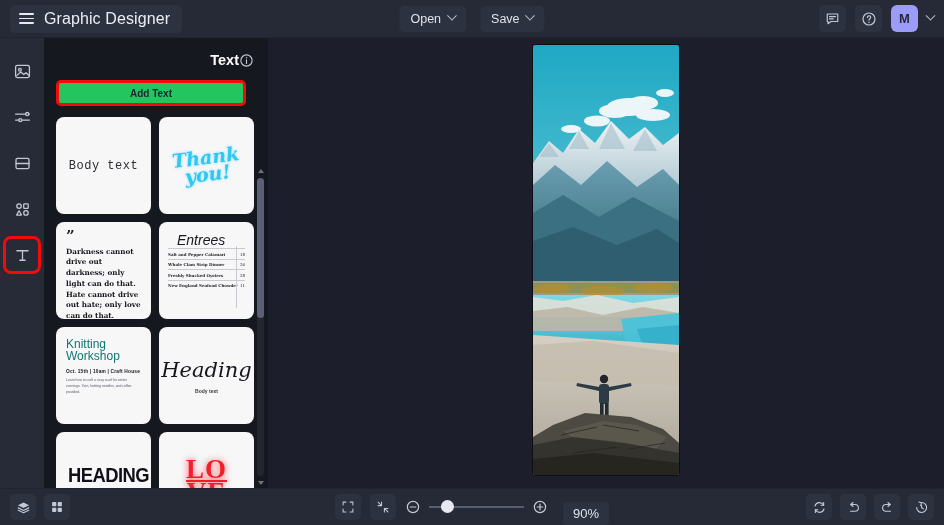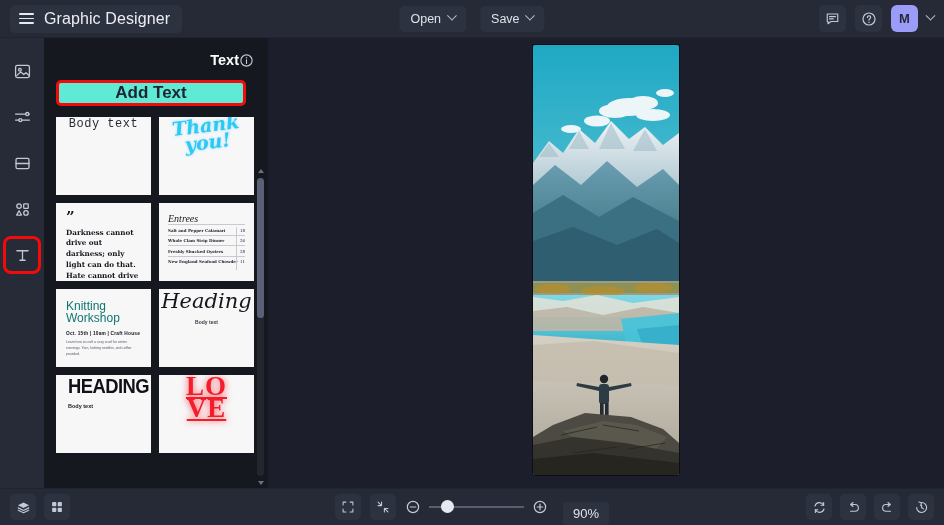--- a/index.html
+++ b/index.html
@@ -79,50 +79,50 @@
     display: flex; flex-direction: column; position: relative;
   }
   .panel-head {
     display: flex; align-items: center; justify-content: flex-end;
     padding: 14px 14px 8px 14px;
   }
   .panel-title { color: #fff; font-size: 14.5px; font-weight: bold; }
   .addbtn {
     margin: 4px 22px 0 12px;
     height: 26px;
-    background: #5eead4; color: #222436;
+    background: #22c55e; color: #222436;
     border: 3px solid #f30b0b;
     border-radius: 5px;
-    font-size: 17px; font-weight: bold;
+    font-size: 10px; font-weight: bold;
     display: flex; align-items: center; justify-content: center;
     cursor: pointer;
     font-family: "Liberation Sans", sans-serif;
   }
   .tpl-scroll {
     margin-top: 11px; flex: 1; overflow: hidden; position: relative;
     padding: 0 14px 0 12px;
   }
   .tpl-grid { display: grid; grid-template-columns: 1fr 1fr; gap: 8px 8px; }
   .card {
-    background: #f7f7f8; border-radius: 0; height: 78px;
+    background: #f7f7f8; border-radius: 8px; height: 97px;
     overflow: hidden; position: relative; cursor: pointer;
-    display: flex; align-items: flex-start; justify-content: center;
+    display: flex; align-items: center; justify-content: center;
   }
 
   
   .c-body { font-family: "Liberation Mono", monospace; color: #2b2b33; font-size: 12px; letter-spacing: .5px; }
   .c-thanks { font-family: "DejaVu Serif", serif; font-style: italic; font-weight: bold;
               color: #2ec8f5; font-size: 19px; line-height: .88; text-align: center;
               transform: rotate(-7deg); text-shadow: 0 0 3px rgba(46,200,245,.55); }
   .c-quote { padding: 9px 10px; text-align: left; width: 100%; height: 100%; }
   .c-quote .qm { font-family: "DejaVu Serif", serif; font-weight: bold; font-size: 15px; color: #14141c; line-height: .7; }
   .c-quote .qt { font-family: "DejaVu Serif", serif; font-weight: bold; font-size: 7.2px; color: #17171f;
                  line-height: 1.5; margin-top: 5px; }
   .c-menu { padding: 10px 9px; width: 100%; height: 100%; position: relative; }
-  .c-menu .mh { font-family: Liberation Serif, serif; font-style: italic; font-size: 10px; color: #17171f; }
+  .c-menu .mh { font-family: Liberation Sans, sans-serif; font-style: italic; font-size: 14px; color: #17171f; margin-left: 9px; }
   .c-menu .mrow { display: flex; justify-content: space-between; align-items: center;
                   border-top: .5px solid #c9c9d2; padding: 2.6px 0 2px 0; }
   .c-menu .mrow:first-of-type { border-top: none; margin-top: 5px; }
   .c-menu .mn { font-family: "DejaVu Serif", serif; font-size: 4px; color: #1d1d26; font-weight: bold; }
   .c-menu .mp { font-family: "DejaVu Serif", serif; font-size: 4px; color: #1d1d26; }
   .c-menu .vrule { position: absolute; right: 18px; top: 24px; bottom: 11px; width: .5px; background: #c9c9d2; }
   .c-knit { padding: 11px 10px; width: 100%; height: 100%; }
   .c-knit .kh { font-family: Liberation Sans, sans-serif; font-size: 12px; color: #0f766e; line-height: 1.02; }
   .c-knit .ks { font-size: 4.8px; font-weight: bold; color: #15151d; margin-top: 7px; letter-spacing: .2px; }
   .c-knit .kb { font-size: 3.4px; color: #5a5a66; margin-top: 4px; line-height: 1.7; }

